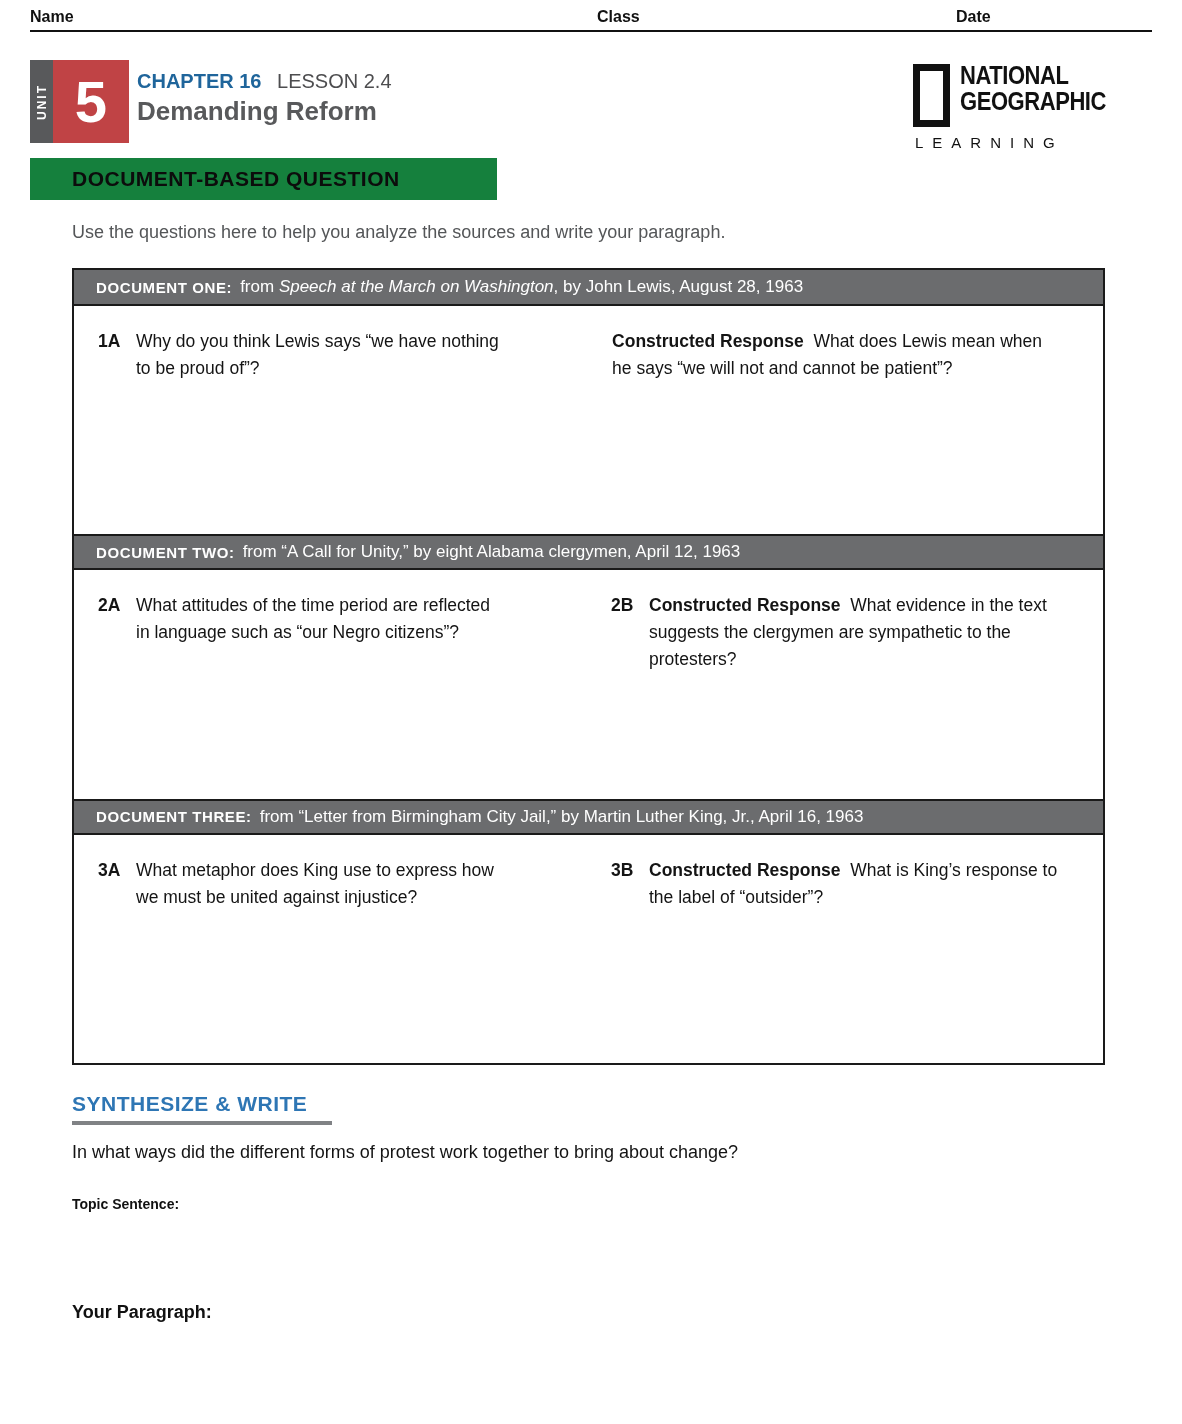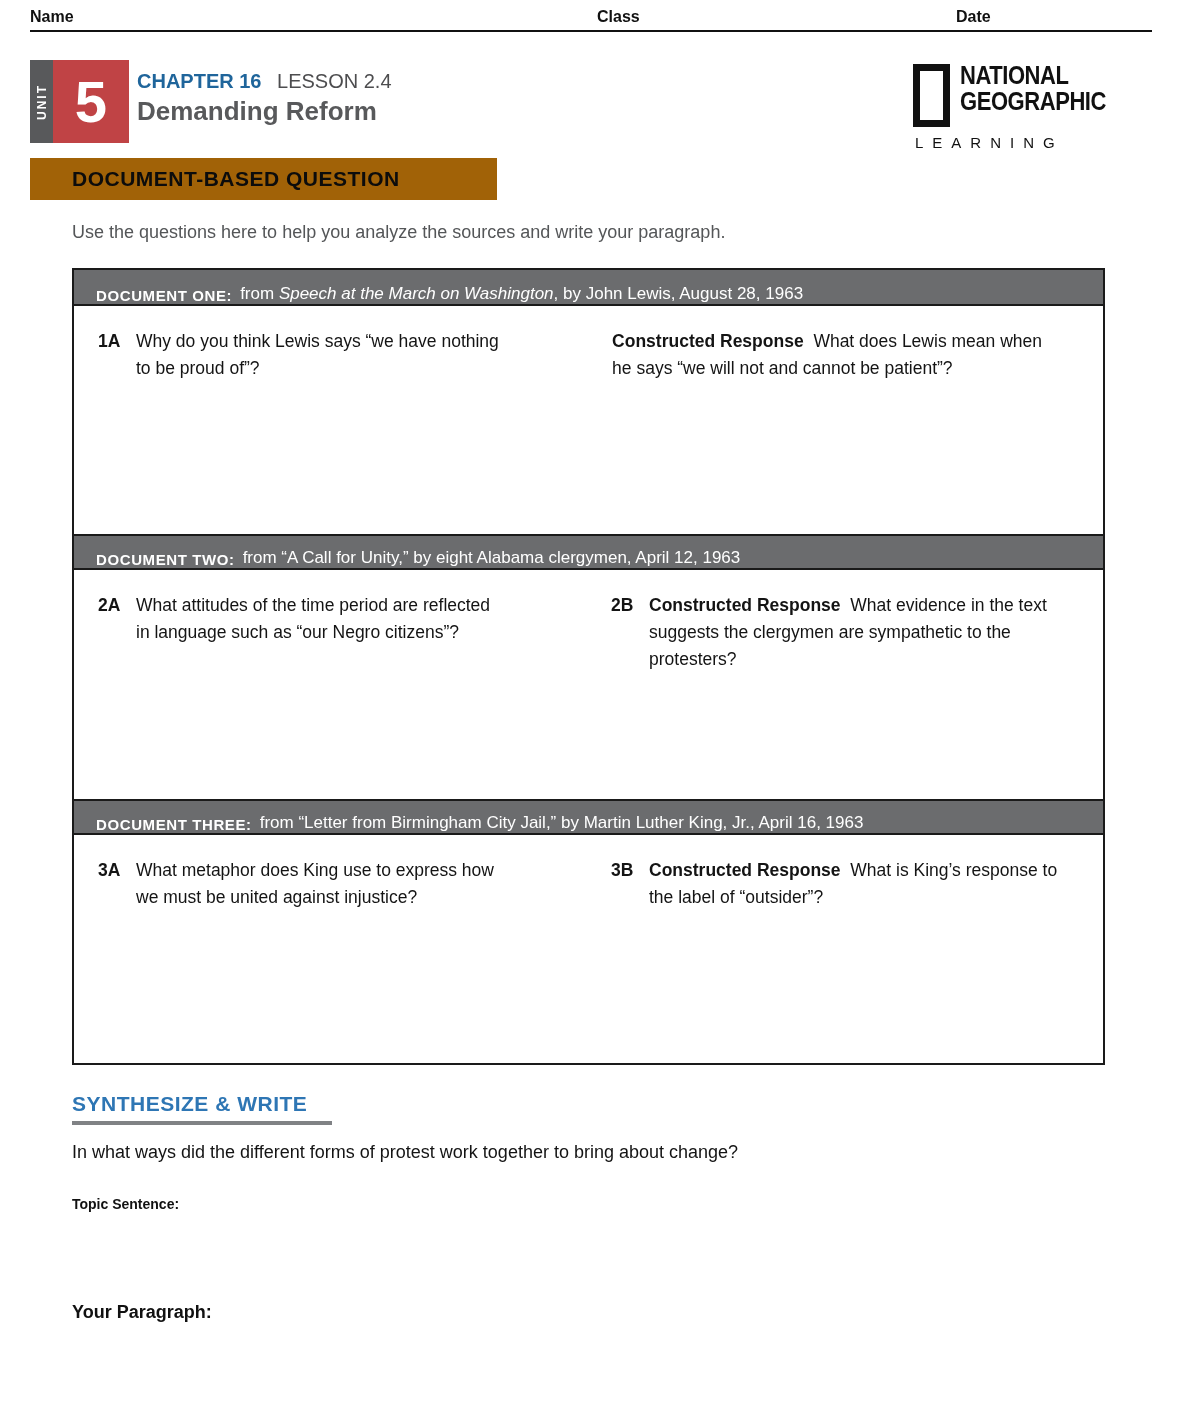--- a/index.html
+++ b/index.html
@@ -89,21 +89,21 @@
     position: absolute; left: 2px; top: 72px;
     font-size: 15px; color: #111111;
     letter-spacing: 9px;
     white-space: nowrap;
   }
 
   
   .dbq-banner {
     position: absolute; left: 30px; top: 158px;
     width: 467px; height: 42px;
-    background: #a16207;
+    background: #15803d;
     display: flex; align-items: center;
     padding-left: 42px;
   }
   .dbq-banner span {
     font-size: 21px; font-weight: bold; color: #0c0c0c;
     letter-spacing: 0.5px;
   }
 
   .intro {
     position: absolute; left: 72px; top: 222px;
@@ -116,21 +116,21 @@
     width: 1033px; height: 797px;
     border: 2px solid #1a1a1a;
     background: #ffffff;
     display: flex; flex-direction: column;
   }
   .doc-header {
     height: 36px;
     background: #6b6c6e;
     border-top: 2px solid #1a1a1a;
     border-bottom: 2px solid #1a1a1a;
-    display: flex; align-items: flex-end;
+    display: flex; align-items: center;
     padding-left: 22px;
     color: #ffffff;
     white-space: nowrap;
     overflow: hidden;
   }
   .doc-header:first-child { border-top: none; }
   .doc-header .doc-label {
     font-size: 15px; font-weight: bold; letter-spacing: 0.6px;
     margin-right: 8px;
   }

